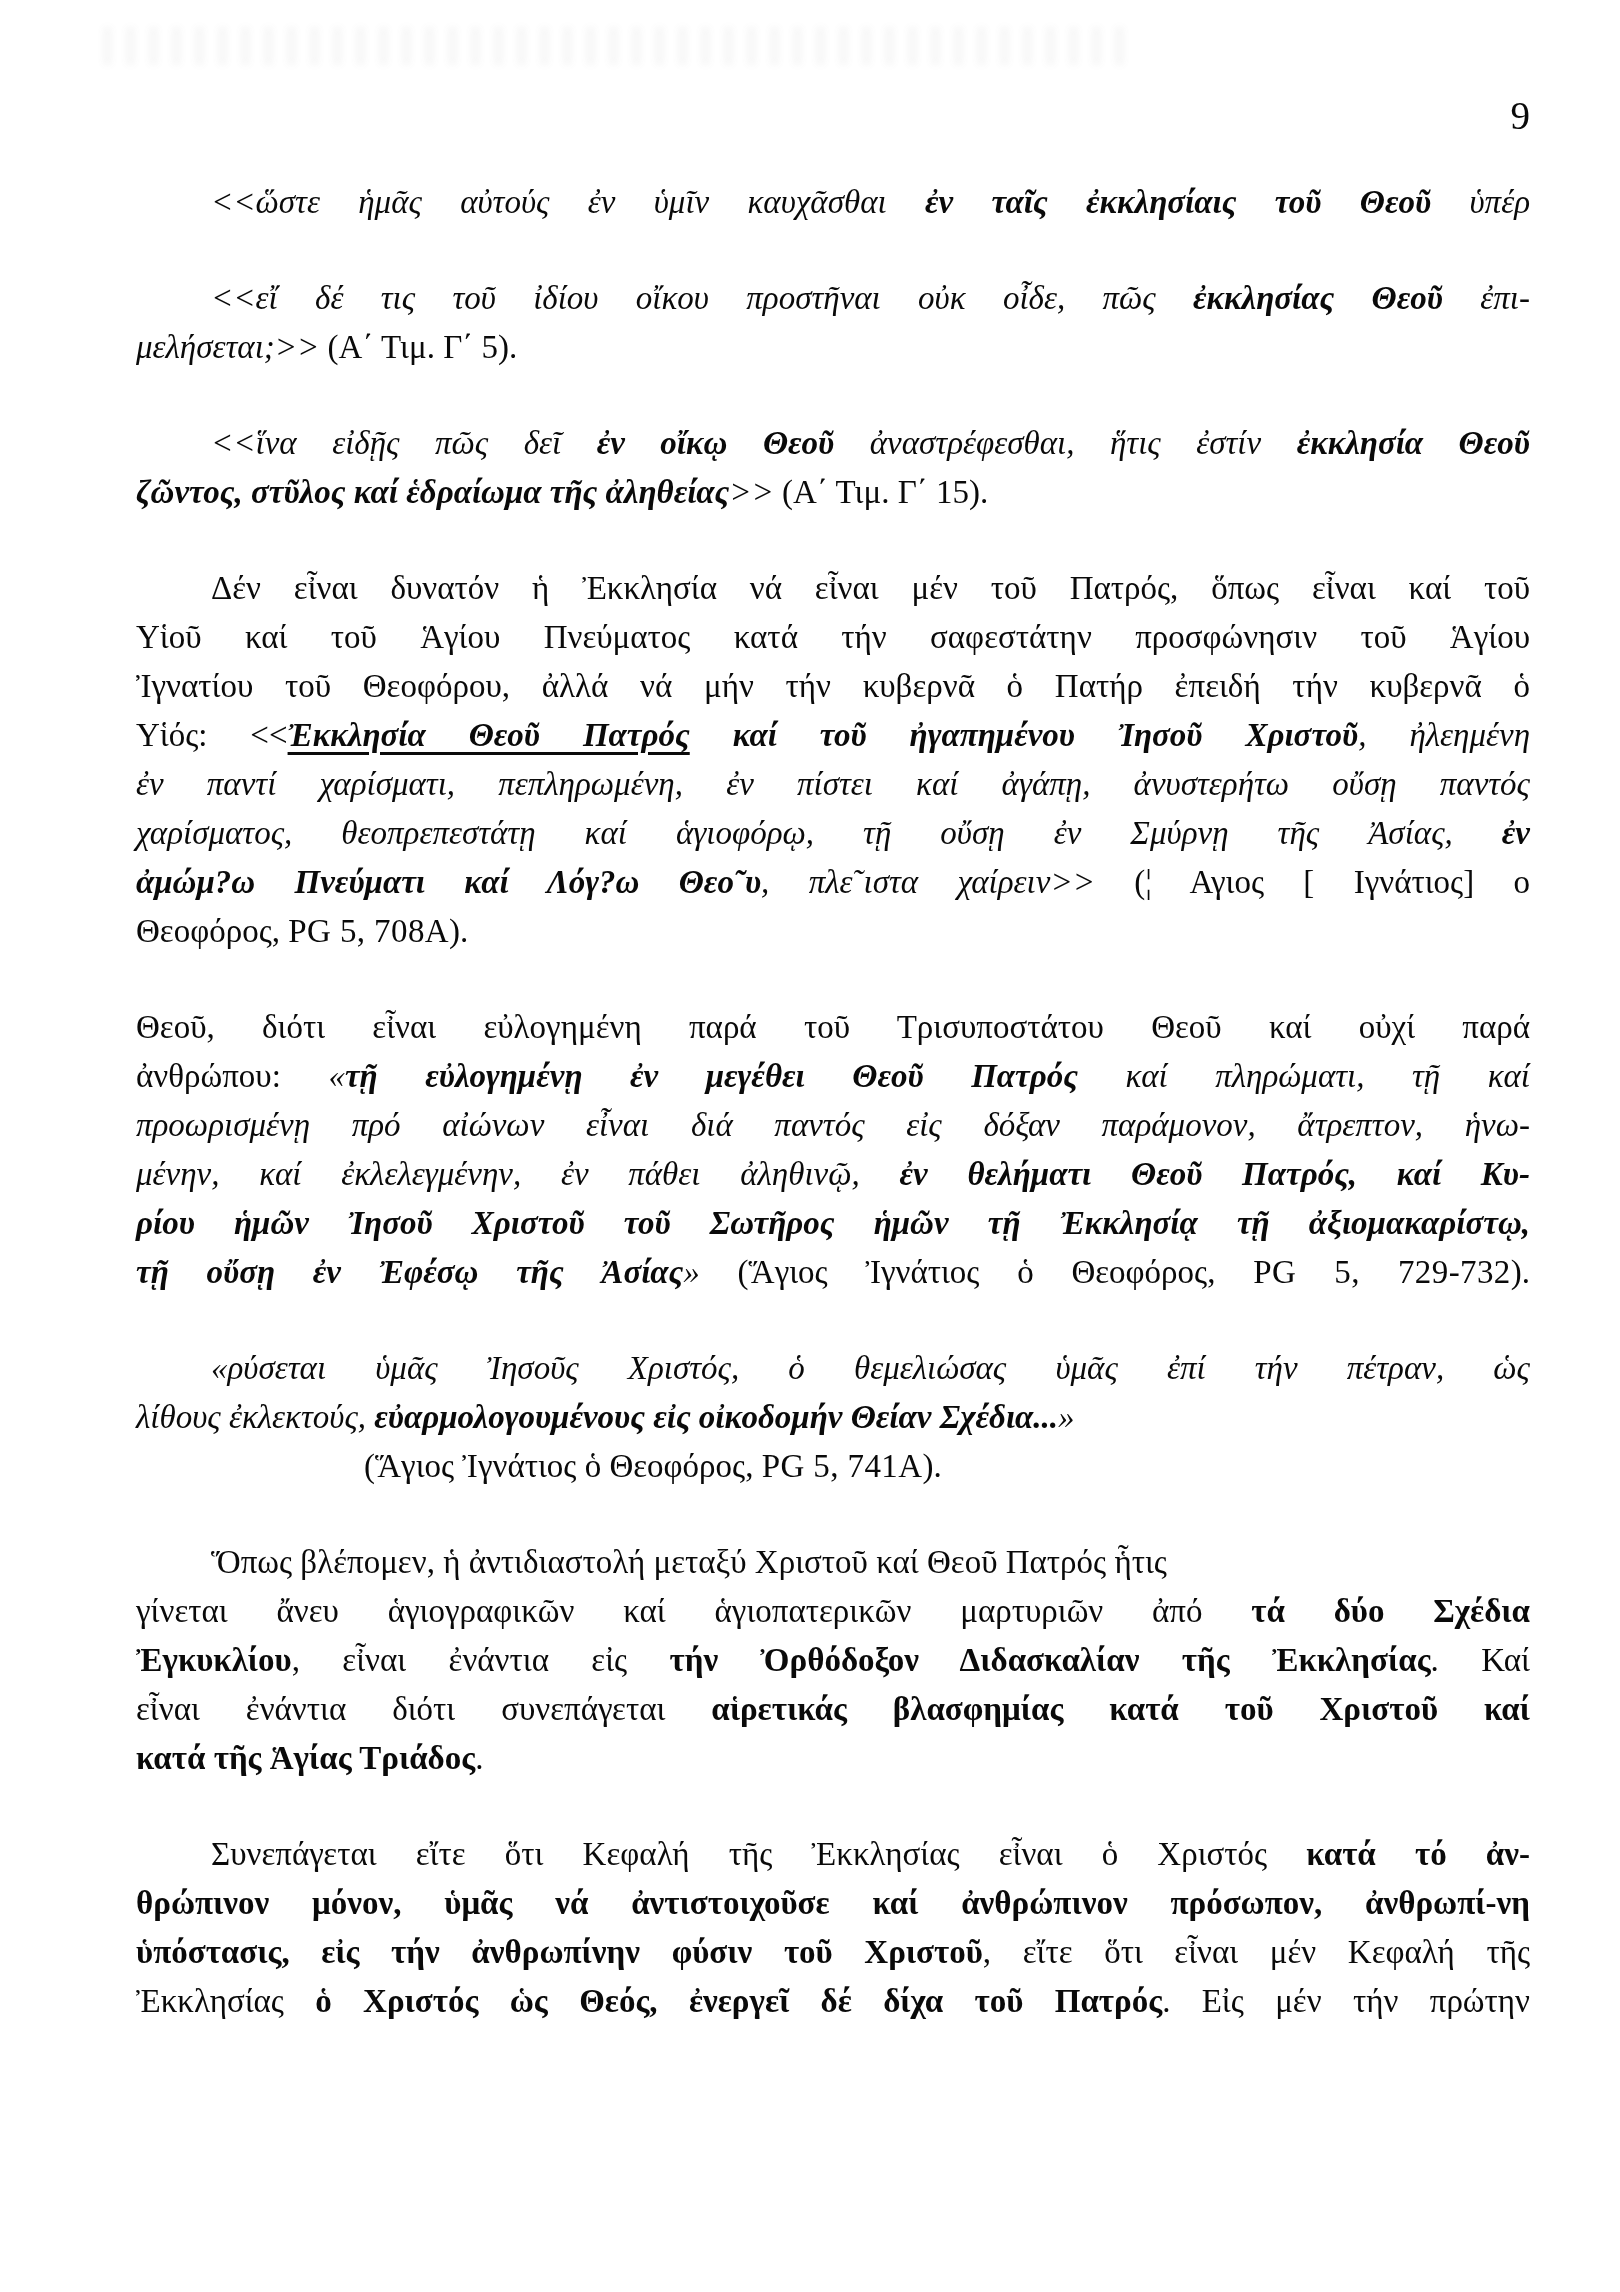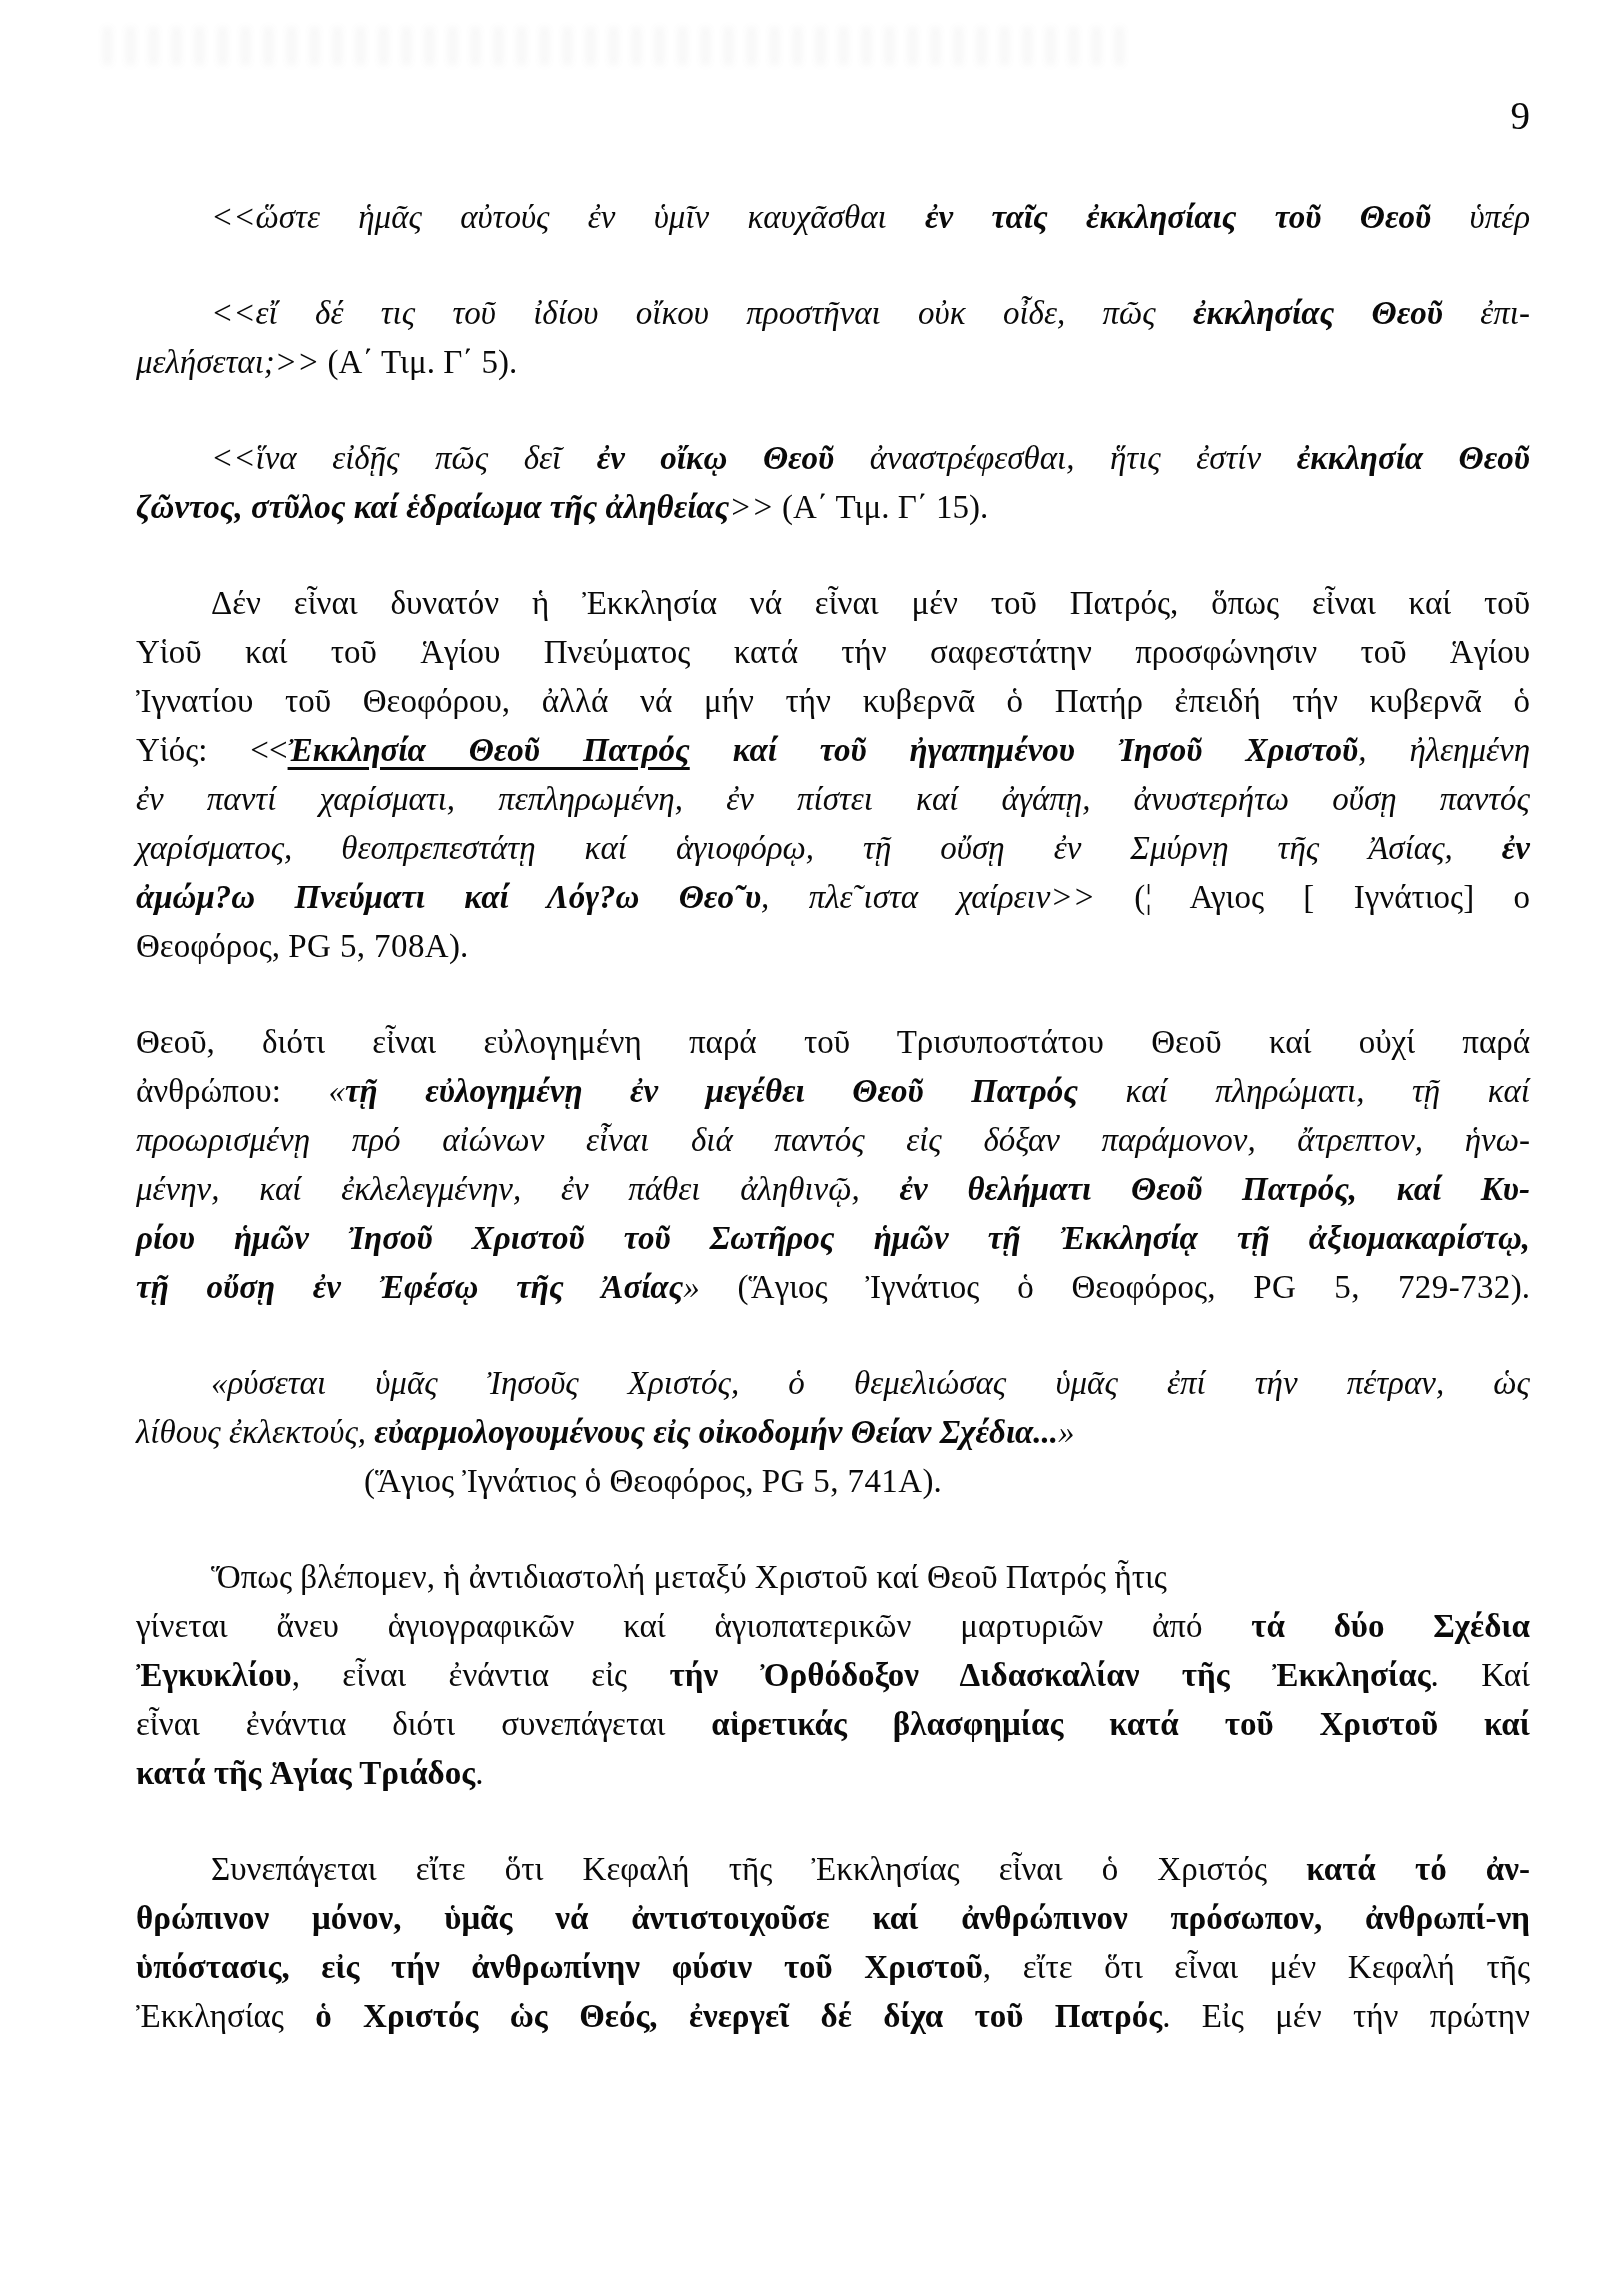--- a/index.html
+++ b/index.html
@@ -14,21 +14,21 @@
   .bleed{
     position:absolute;left:103px;top:27px;width:1030px;height:38px;
     background:repeating-linear-gradient(90deg,rgba(110,110,110,.55) 0 9px,transparent 9px 23px);
     filter:blur(3.6px);opacity:.10;
   }
   .page-number{
     position:absolute;top:93px;left:136px;width:1394px;
     text-align:right;font-size:39px;line-height:45px;
   }
   .text-body{
-    position:absolute;left:136px;top:193px;width:1394px;
+    position:absolute;left:136px;top:178px;width:1394px;
     font-size:33px;
   }
   .para{margin:0 0 47px 0;}
   .para:last-child{margin-bottom:15px;}
   .line{
     line-height:49px;height:49px;
     white-space:normal;
   }
   .line.j{text-align:justify;text-align-last:justify;}
   .line.ind{text-indent:75px;}

